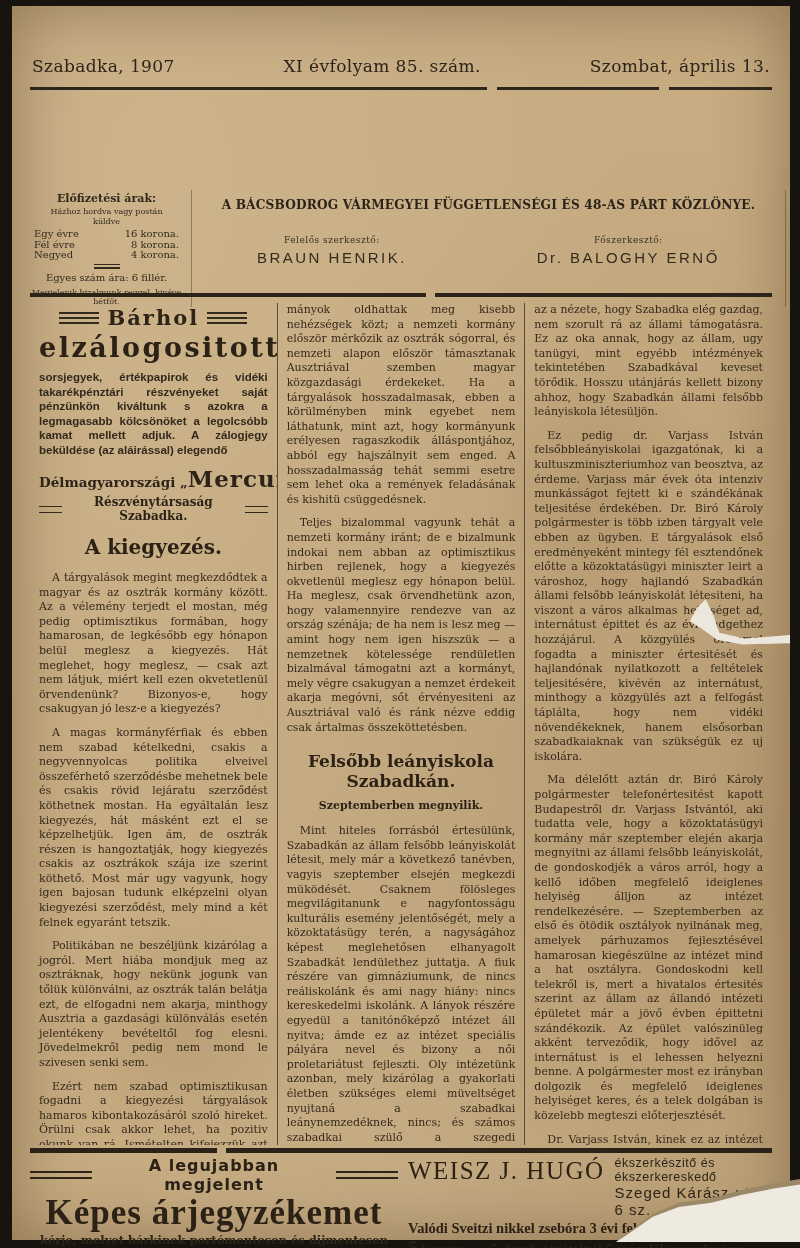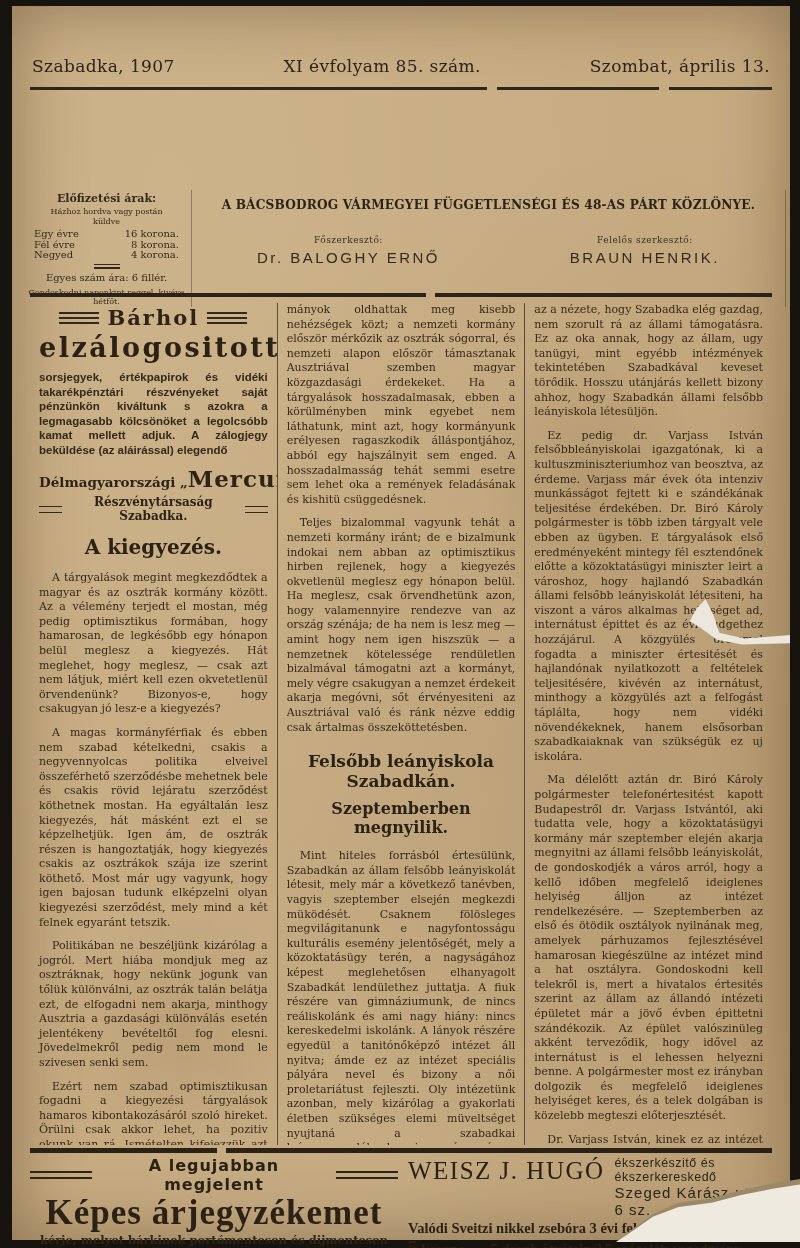--- a/index.html
+++ b/index.html
@@ -69,21 +69,21 @@
   .pawn-big{font-weight:bold;font-size:27px;letter-spacing:2.5px;margin-top:2px;color:#2b2115;}
   .pawn-body{font-family:"Liberation Sans",sans-serif;font-weight:bold;font-size:11.5px;line-height:14.5px;text-align:justify;margin:7px 0 8px 0;color:#32291d;}
   .pawn-firm{font-weight:bold;font-size:13.5px;white-space:nowrap;color:#2d2317;}
   .pawn-firm .mercur{font-size:23px;letter-spacing:1px;}
   .pawn-sub{display:flex;align-items:center;justify-content:center;gap:8px;margin-top:3px;}
   .pawn-sub .txt{font-weight:bold;font-size:12px;color:#2d2317;}
   .dflank{display:inline-block;width:26px;height:5px;border-top:1px solid #32281d;border-bottom:1px solid #32281d;}
 
   .art1-title{text-align:center;font-weight:bold;font-size:20px;margin:10px 0 12px 0;color:#2b2115;}
   .art2-title{text-align:center;font-weight:bold;font-size:17px;margin:16px 0 8px 0;color:#2b2115;}
-  .art2-sub{text-align:center;font-weight:bold;font-size:16px;margin:0 0 12px 0;color:#2b2115;}
+  .art2-sub{text-align:center;font-weight:bold;font-size:11px;margin:0 0 12px 0;color:#2b2115;}
 
   
   .bottom{position:absolute;top:1142px;left:18px;right:18px;height:90px;}
   .rule-bottom{display:flex;gap:9px;margin-bottom:3px;}
   .rule-bottom span{height:5px;background:#29211637;background:#2a2217;}
   .rule-bottom .a{flex:24;} .rule-bottom .b{flex:70;}
   .bottom-row{display:flex;}
   .ad-left{width:368px;text-align:center;border-bottom:5px solid #2a2217;padding-bottom:4px;}
   .kicker{display:flex;align-items:center;justify-content:center;gap:10px;}
   .kbar{display:inline-block;width:66px;height:9px;background:repeating-linear-gradient(to bottom,#2e2519 0 2px,transparent 2px 6px);}
@@ -138,33 +138,33 @@
       <div class="rate-row">
         <span>Fél évre</span>
           <span>8 korona.</span>
       </div>
       <div class="rate-row">
         <span>Negyed</span>
           <span>4 korona.</span>
       </div>
       <div class="mini-rule"></div>
       <div class="sc">Egyes szám ára: 6 fillér.</div>
-      <div class="note">Gondoskodni naponkint reggel, kivéve hétfőt.</div>
+      <div class="note">Megjelenik bizalmunk reggel, kivéve hétfőt.</div>
     </div>
 
     <div class="hi-center">
       <div class="organ"><span>A BÁCSBODROG VÁRMEGYEI FÜGGETLENSÉGI ÉS 48-AS PÁRT KÖZLÖNYE.</span></div>
       <div class="editors">
         <div class="editor">
+          <div class="lbl">Felelős szerkesztő:</div>
+          <div class="nm">BRAUN HENRIK.</div>
+        </div>
+        <div class="editor">
           <div class="lbl">Főszerkesztő:</div>
           <div class="nm">Dr. BALOGHY ERNŐ</div>
-        </div>
-        <div class="editor">
-          <div class="lbl">Felelős szerkesztő:</div>
-          <div class="nm">BRAUN HENRIK.</div>
         </div>
       </div>
     </div>
 
     <div class="hi-right">
       <div class="t">Szerkesztőség:</div>
       <div class="sm">Kossuth-utca Vojnich-palota I. em.</div>
       <div class="sm">Telefon szám 42.</div>
 
       <div class="t">Kiadóhivatal:</div>

